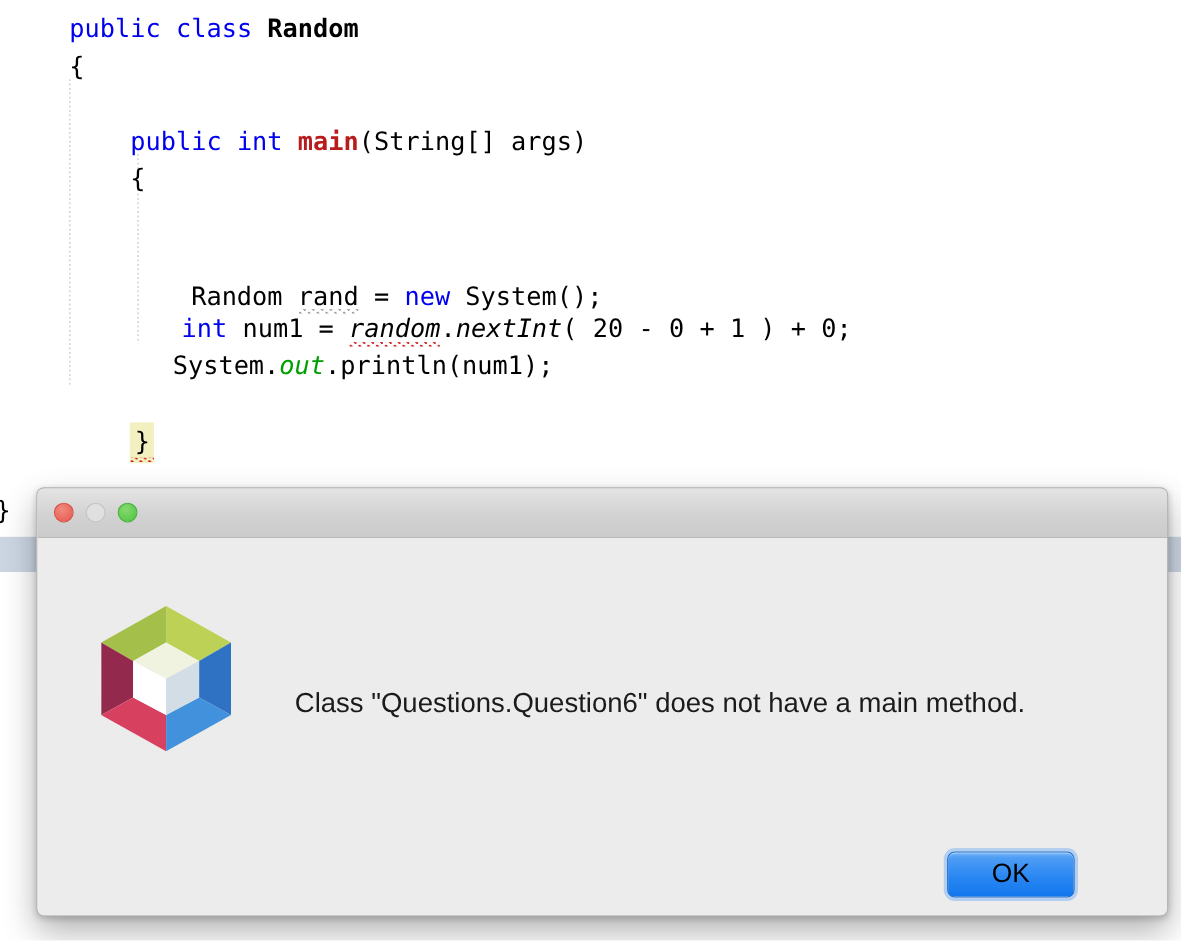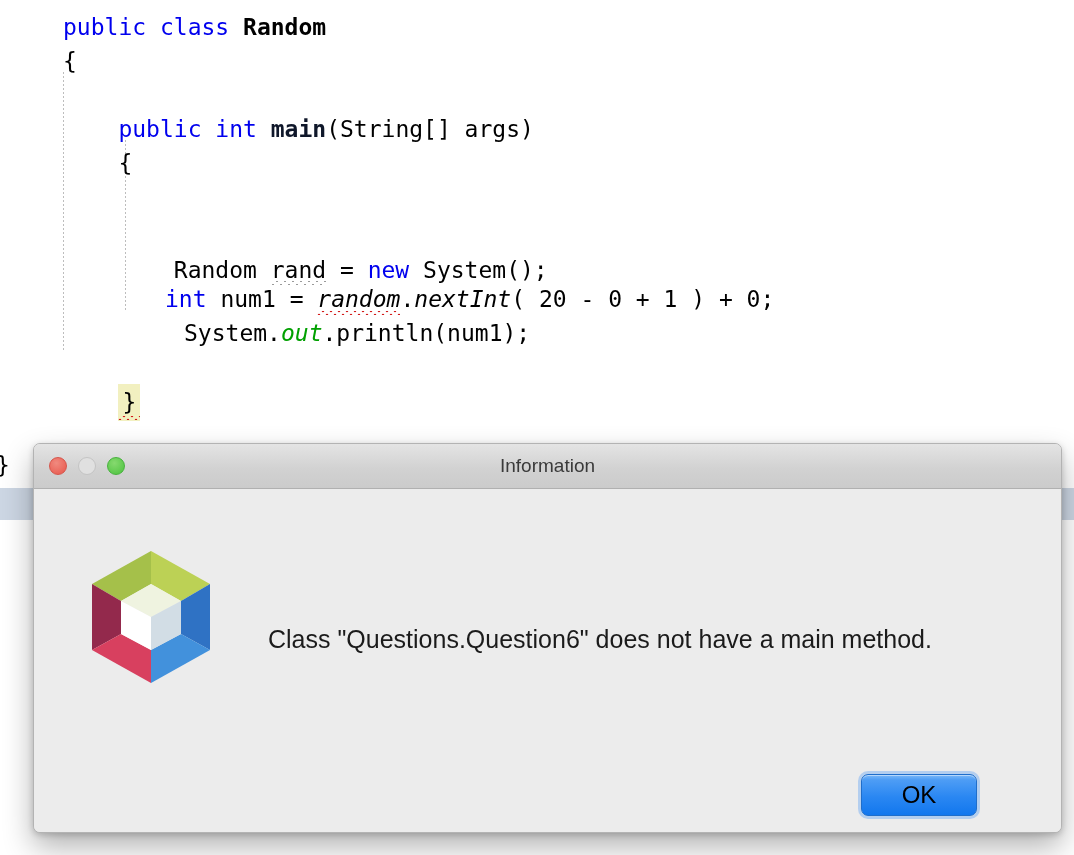--- a/index.html
+++ b/index.html
@@ -30,21 +30,21 @@
     height: 34px;
     line-height: 34px;
     white-space: pre;
     font-family: "DejaVu Sans Mono", "Liberation Mono", monospace;
     font-size: 23px;
     color: #000000;
     letter-spacing: 0px;
   }
   .kw        { color: #0000ee; }
   .classname { color: #000000; font-weight: bold; }
-  .methodname{ color: #0f172a; font-weight: bold; }
+  .methodname{ color: #b91c1c; font-weight: bold; }
   .field     { color: #00a000; font-style: italic; }
   .ital      { font-style: italic; }
   .plain     { color: #000000; }
 
   
   .sq-red {
     position: relative;
     display: inline-block;
   }
   .sq-red::after {
@@ -192,42 +192,41 @@
   <div id="code-lines">
       <div class="code-line" style="left: 63px; top: 10px;"><span class="kw">public</span><span class="plain"> </span><span class="kw">class</span><span class="plain"> </span><span class="classname">Random</span></div>
       <div class="code-line" style="left: 63px; top: 44px;"><span class="plain">{</span></div>
       <div class="code-line" style="left: 63px; top: 78px;"></div>
       <div class="code-line" style="left: 118.4px; top: 112px;"><span class="kw">public</span><span class="plain"> </span><span class="kw">int</span><span class="plain"> </span><span class="methodname">main</span><span class="plain">(String[] args)</span></div>
       <div class="code-line" style="left: 118.4px; top: 146px;"><span class="plain">{</span></div>
       <div class="code-line" style="left: 63px; top: 180px;"></div>
       <div class="code-line" style="left: 173.8px; top: 214px;"><span class="plain">Random </span><span class="plain sq-gray">rand</span><span class="plain"> = </span><span class="kw">new</span><span class="plain"> System();</span></div>
       <div class="code-line" style="left: 63px; top: 248px;"></div>
       <div class="code-line" style="left: 165px; top: 282px;"><span class="kw">int</span><span class="plain"> num1 = </span><span class="ital sq-red">random</span><span class="plain">.</span><span class="ital">nextInt</span><span class="plain">( 20 - 0 + 1 ) + 0;</span></div>
-      <div class="code-line" style="left: 184px; top: 316px;"><span class="plain">System.</span><span class="field">out</span><span class="plain">.println(num1);</span></div>
+      <div class="code-line" style="left: 157px; top: 316px;"><span class="plain">System.</span><span class="field">out</span><span class="plain">.println(num1);</span></div>
       <div class="code-line" style="left: 63px; top: 350px;"></div>
       <div class="code-line" style="left: 118.4px; top: 384px;"><span class="plain brace-hl sq-red">}</span></div>
       <div class="code-line" style="left: 63px; top: 418px;"></div>
       <div class="code-line" style="left: 63px; top: 452px;"><span class="plain">}</span></div>
     </div>
 
   <div class="code-line" style="left:-4px; top:448px;">}</div>
 
   <div class="current-line" style="left:0px; top:488px; width:33px;"></div>
   <div class="current-line" style="left:1062px; top:488px; width:12px;"></div>
 </div>
 
 <div id="dialog">
 
   <div id="titlebar">
     <div id="traffic">
       <div class="light light-close"></div>
       <div class="light light-min"></div>
       <div class="light light-zoom"></div>
     </div>
-    <div id="titletext">Information</div>
   </div>
 
   <div id="dialog-body">
 
     <svg id="nb-icon" viewBox="0 0 118 132" xmlns="http://www.w3.org/2000/svg">
 
       <polygon points="0,33 59,0 59,33 29,50" fill="#a5c04a"></polygon>
       <polygon points="59,0 118,33 89,50 59,33" fill="#bcd155"></polygon>
       <polygon points="0,33 29,50 29,83 0,99" fill="#93294c"></polygon>
       <polygon points="0,99 29,83 59,99 59,132" fill="#d8405f"></polygon>

